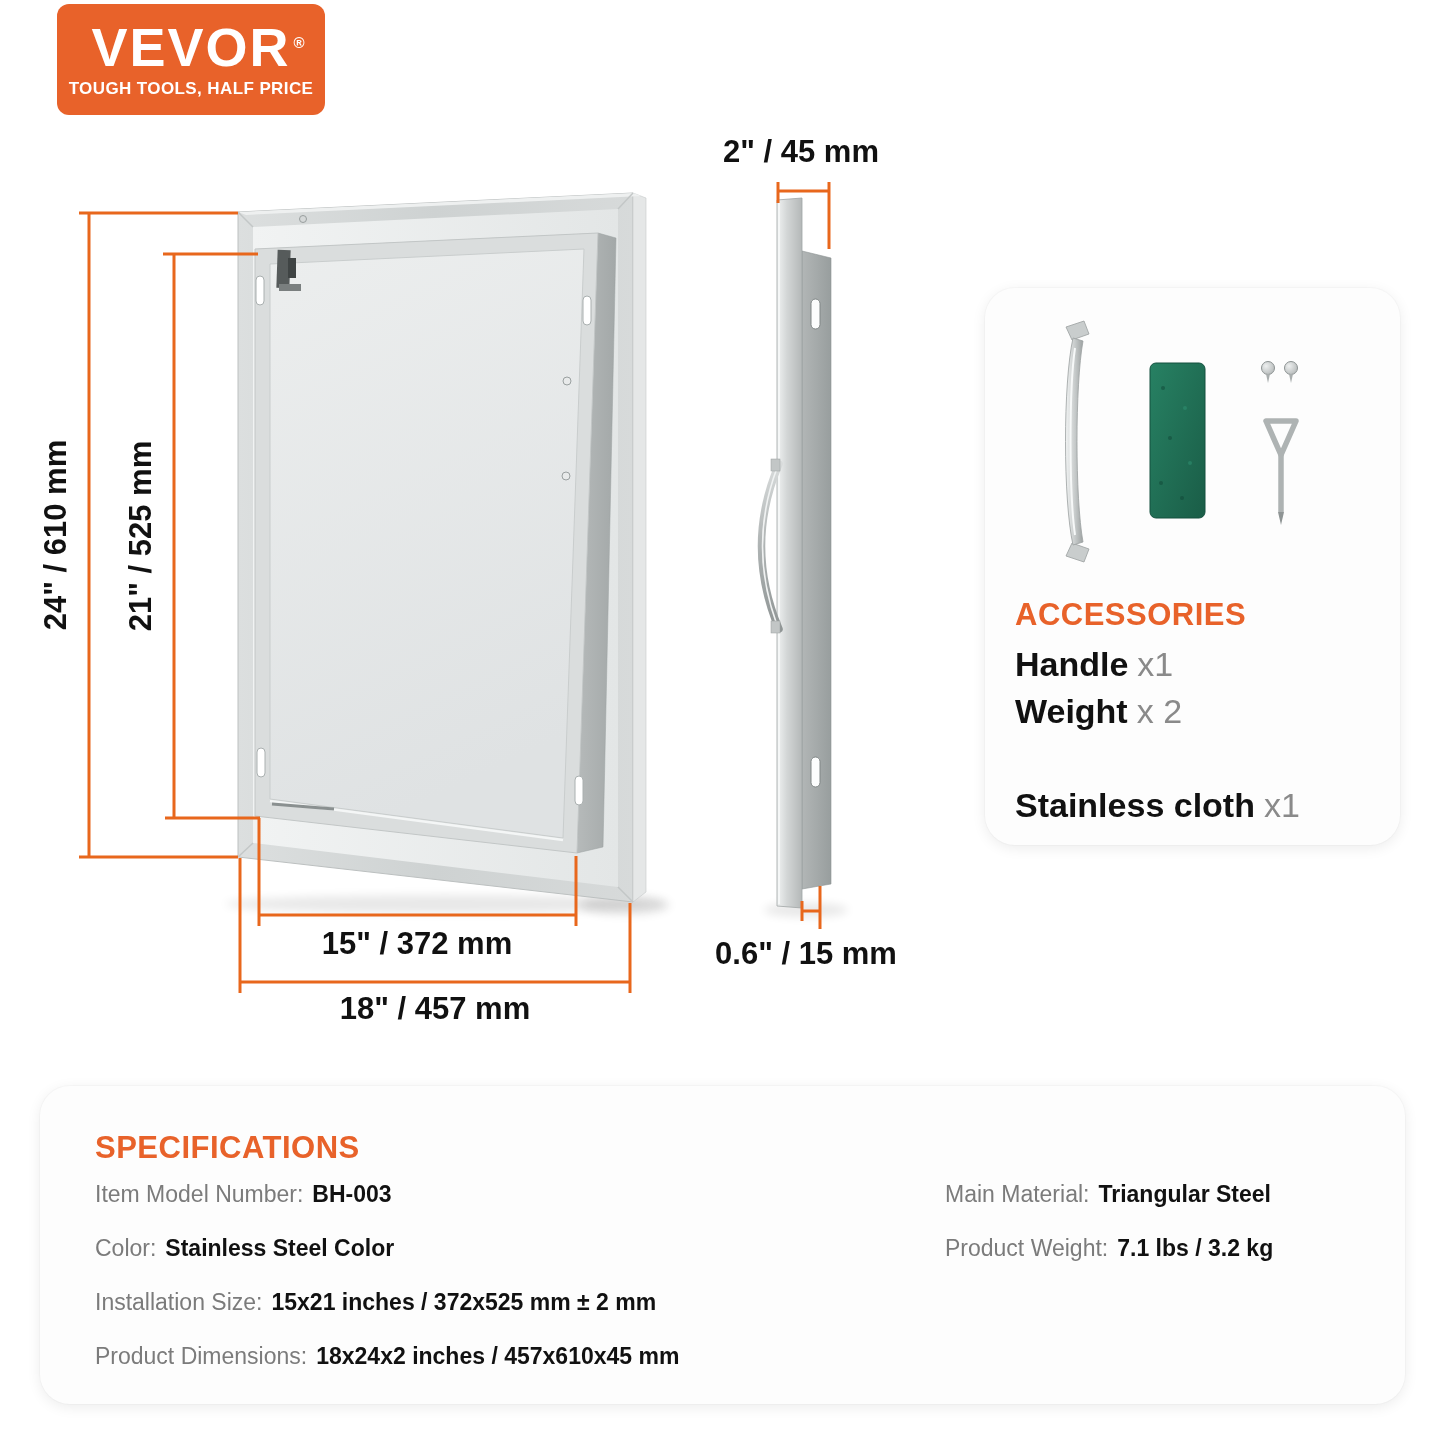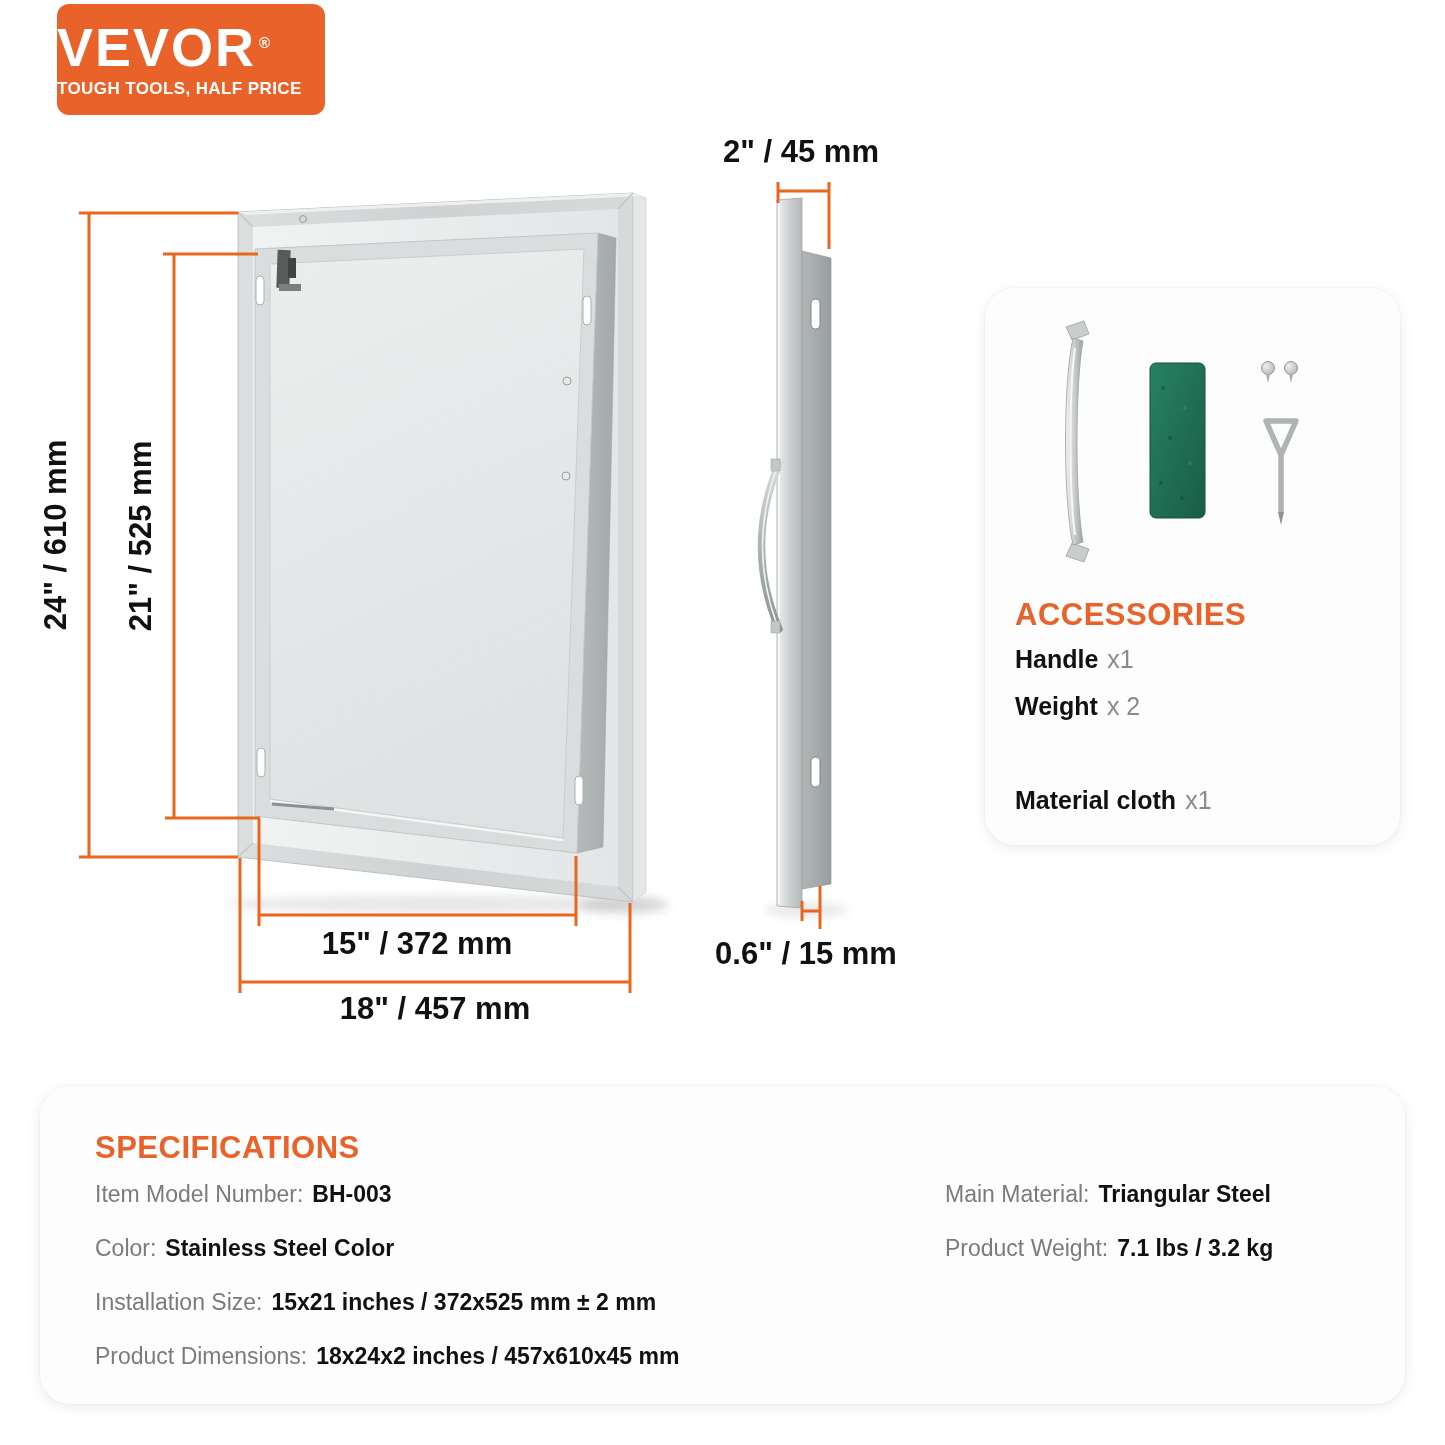--- a/index.html
+++ b/index.html
@@ -1,36 +1,36 @@
 <!DOCTYPE html>
 <html><head>
 <meta charset="utf-8">
 <style>
   html,body{margin:0;padding:0;background:#fff;}
   #stage{position:relative;width:1445px;height:1445px;background:#ffffff;overflow:hidden;
          font-family:"Liberation Sans", sans-serif;}
   
   .logo{position:absolute;left:57px;top:4px;width:268px;height:111px;background:#E8622A;
-        border-radius:12px;color:#fff;display:flex;flex-direction:column;align-items:flex-start;
+        border-radius:12px;color:#fff;display:flex;flex-direction:column;align-items:center;
         justify-content:center;}
   .logo-main{position:relative;font-size:54px;font-weight:bold;letter-spacing:2px;line-height:54px;}
   .logo-reg{position:absolute;top:-4px;right:-16px;font-size:15px;font-weight:bold;}
   .logo-tag{font-size:17px;font-weight:bold;letter-spacing:.4px;margin-top:5px;white-space:nowrap;}
   
   .dim{position:absolute;font-size:31px;font-weight:bold;color:#111;white-space:nowrap;
        transform:translate(-50%,-50%);}
   .dim.rot{transform:translate(-50%,-50%) rotate(-90deg);}
   
   .panel{position:absolute;background:#fdfdfd;border-radius:30px;
          box-shadow:0 3px 14px rgba(0,0,0,.08), 0 0 0 1px rgba(0,0,0,.02);}
   #acc-panel{left:985px;top:288px;width:415px;height:557px;}
   #spec-panel{left:40px;top:1086px;width:1365px;height:318px;}
   .sec-title{position:absolute;font-size:31px;font-weight:bold;color:#E8622A;letter-spacing:.5px;
              white-space:nowrap;}
-  .acc-item{position:absolute;left:30px;white-space:nowrap;font-size:25px;color:#111;}
+  .acc-item{position:absolute;left:30px;white-space:nowrap;font-size:34px;color:#111;}
   .acc-name{font-weight:bold;color:#111;}
   .acc-qty{color:#8a8a8a;margin-left:9px;font-weight:normal;}
   .spec-row{position:absolute;white-space:nowrap;font-size:23px;line-height:40px;height:40px;}
   .spec-label{color:#7b7b7b;}
   .spec-value{color:#111;font-weight:bold;margin-left:9px;}
   svg{position:absolute;left:0;top:0;pointer-events:none;}
 </style>
 </head>
 <body>
 
@@ -217,21 +217,21 @@
       </g>
     </svg>
     <div class="sec-title" style="left:30px;top:309px;">ACCESSORIES</div>
     <div class="acc-item" style="top:357px;">
       <span class="acc-name">Handle</span><span class="acc-qty">x1</span>
     </div>
     <div class="acc-item" style="top:404px;">
       <span class="acc-name">Weight</span><span class="acc-qty">x 2</span>
     </div>
     <div class="acc-item" style="top:498px;">
-      <span class="acc-name">Material cloth</span><span class="acc-qty">x1</span>
+      <span class="acc-name">Stainless cloth</span><span class="acc-qty">x1</span>
     </div>
   </div>
 
   <div class="panel" id="spec-panel">
     <div class="sec-title" style="left:55px;top:44px;">SPECIFICATIONS</div>
 
     <div class="spec-row" style="left:55px;top:88px;">
       <span class="spec-label">Item Model Number:</span><span class="spec-value">BH-003</span>
     </div>
     <div class="spec-row" style="left:55px;top:142px;">

